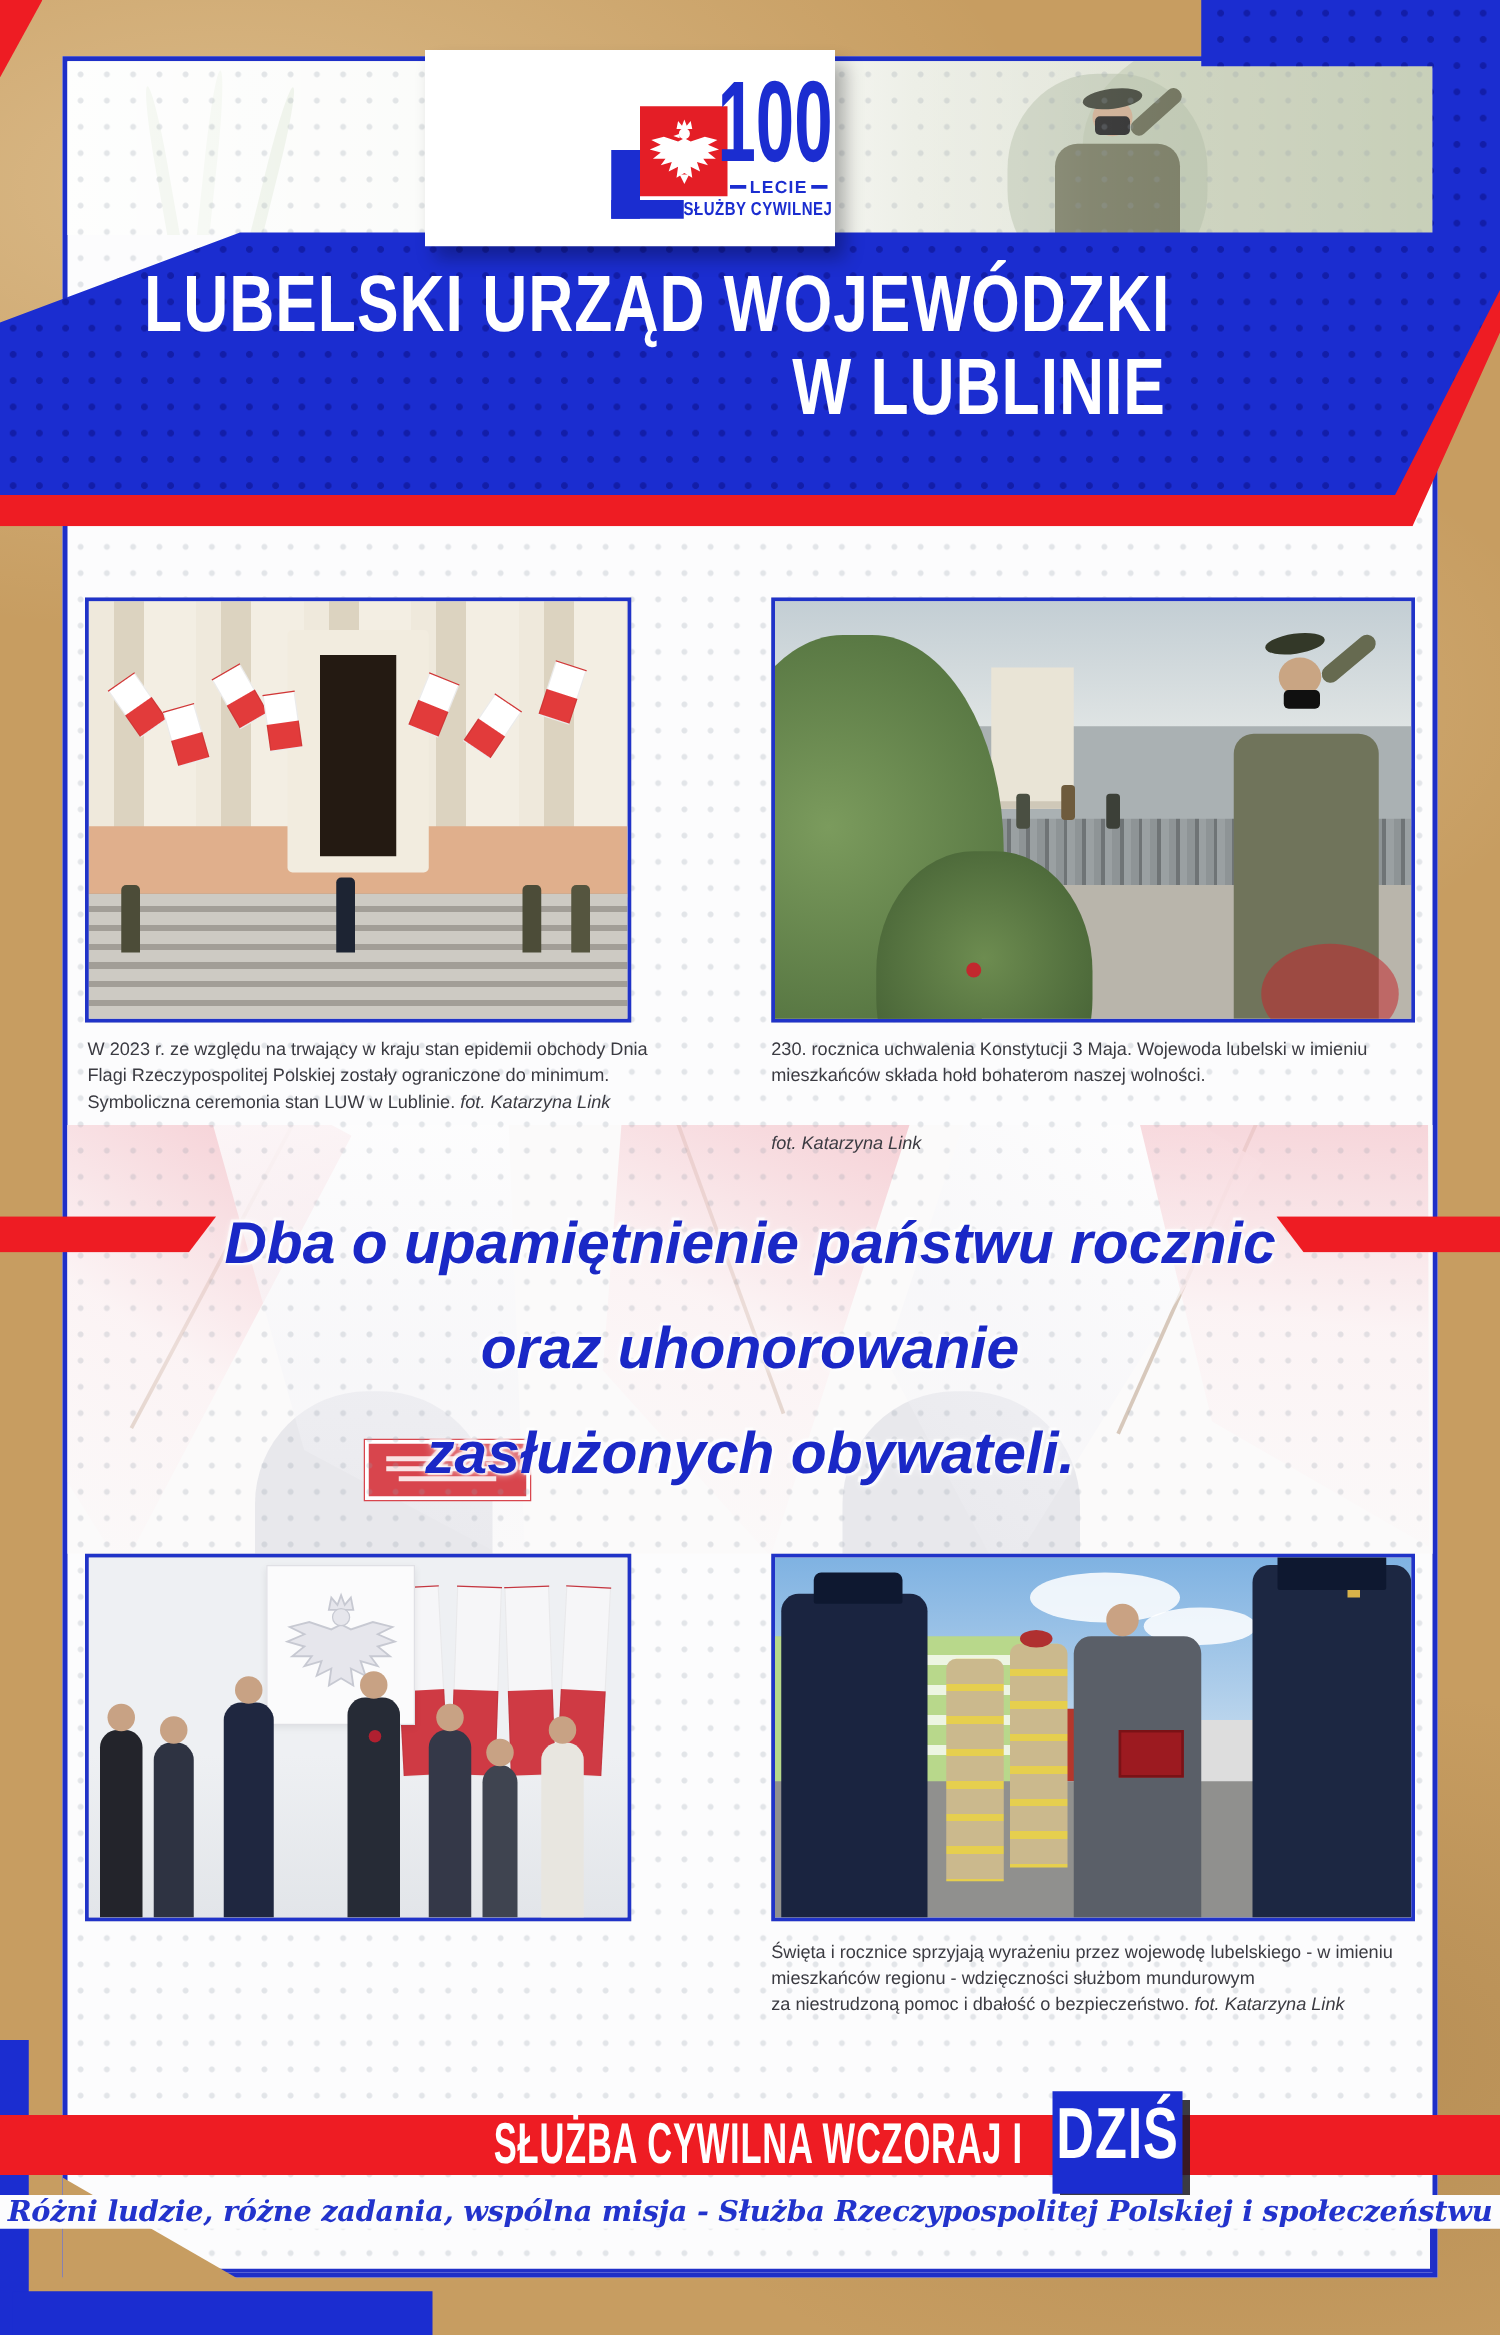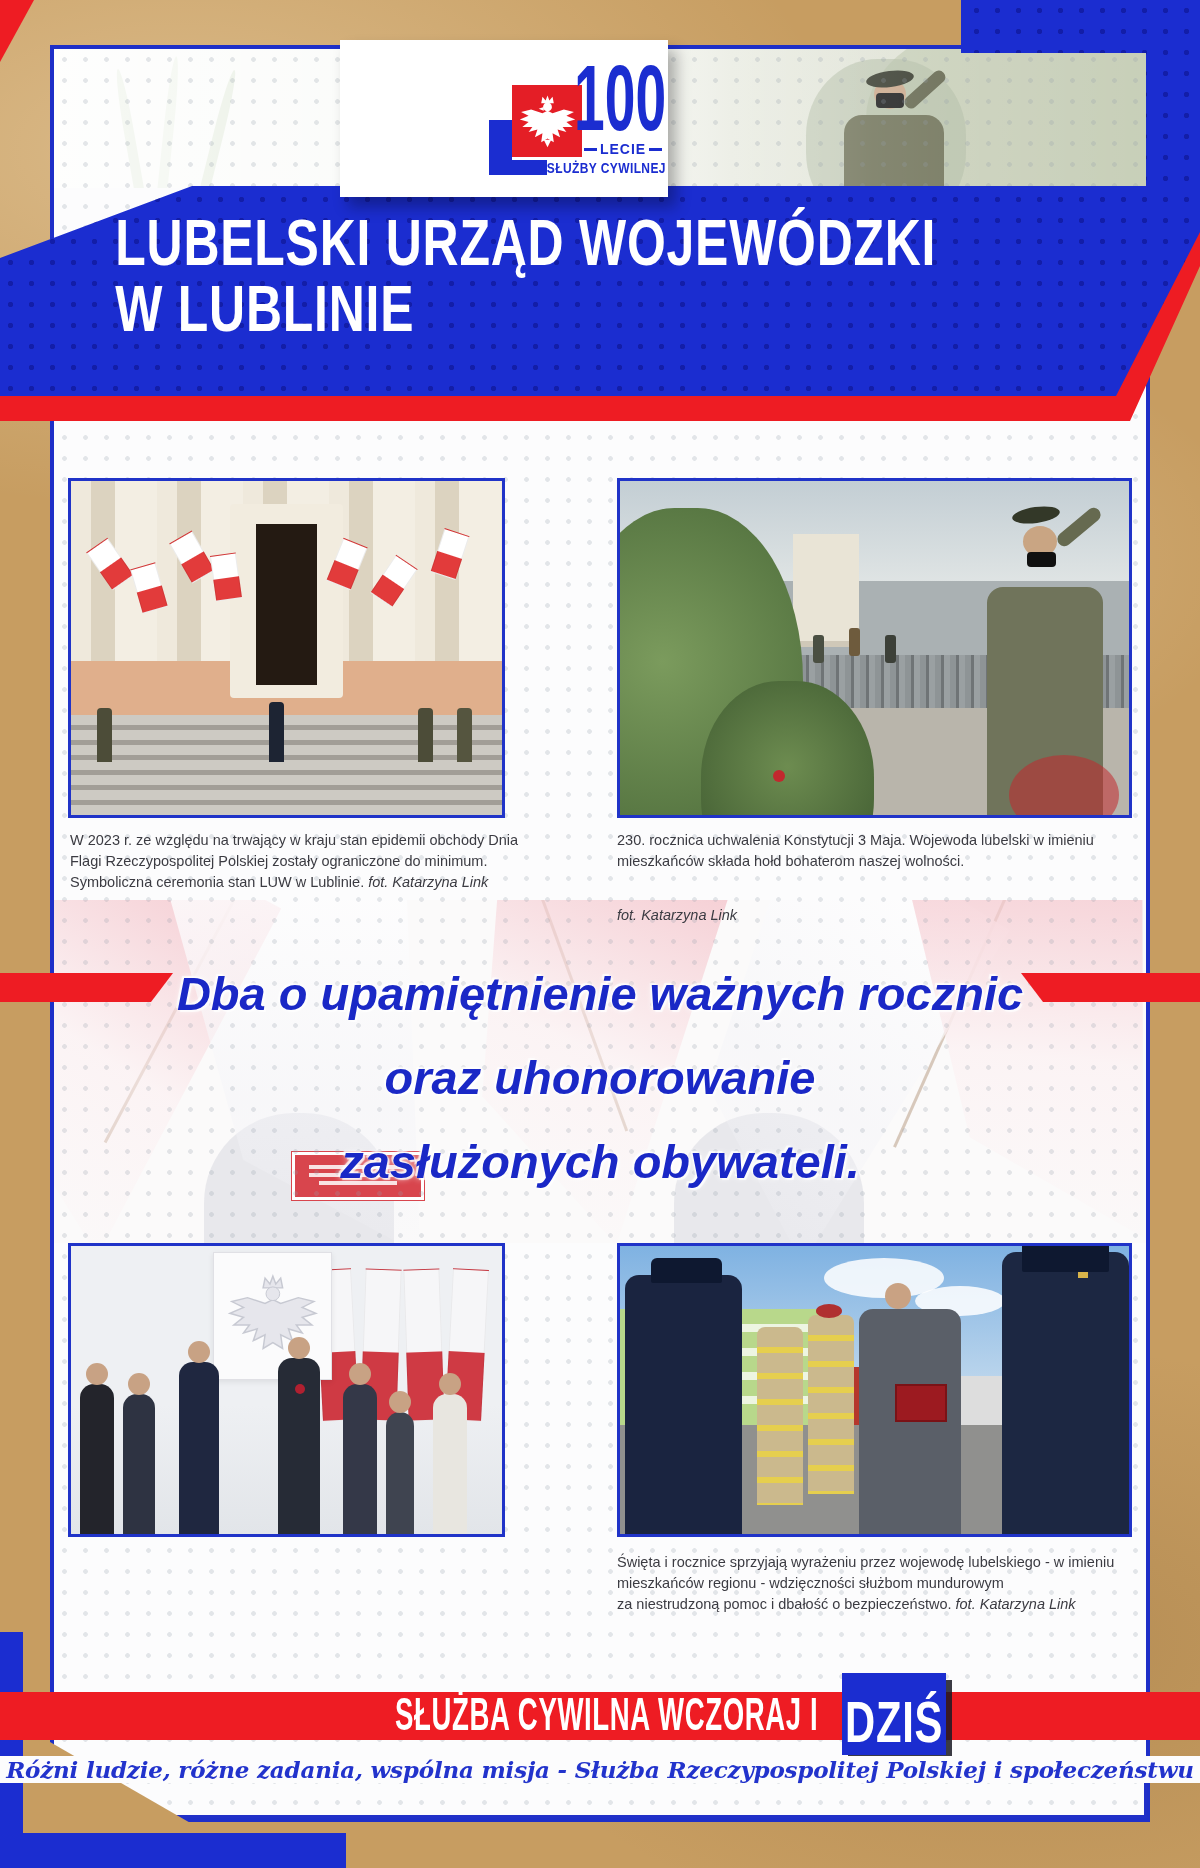--- a/index.html
+++ b/index.html
@@ -28,21 +28,21 @@
   .strip-soldier .beret{position:absolute;top:4px;left:32px;width:48px;height:16px;border-radius:50%;background:#2f3326;transform:rotate(-7deg);}
   .strip-soldier .mask{position:absolute;top:26px;left:42px;width:28px;height:15px;border-radius:4px;background:#141414;}
   .strip-soldier .arm{position:absolute;top:16px;left:66px;width:50px;height:13px;border-radius:6px;background:#5e6148;transform:rotate(-42deg);}
   .strip-wash{position:absolute;inset:0;background:linear-gradient(90deg,rgba(255,255,255,.9),rgba(255,255,255,.6) 40%,rgba(255,255,255,.18) 75%,rgba(255,255,255,.05));}
   
   .banner{left:0;top:0;width:1200px;height:425px;z-index:4;background-color:#1b2dd0;
     background-image:radial-gradient(rgba(8,10,120,.45) 2.4px, transparent 3px);background-size:21px 21px;
     clip-path:polygon(961px 0,1200px 0,1200px 250px,1118px 402px,0 402px,0 258px,192px 186px,1146px 186px,1146px 53px,961px 53px);}
   .red-top{left:0;top:0;width:1200px;height:425px;z-index:5;background:#ee1c23;
     clip-path:polygon(0 396px,1116px 396px,1200px 232px,1200px 266px,1130px 421px,0 421px);}
-  .title{left:0;top:210px;width:1048px;text-align:left;z-index:6;color:#fff;}
+  .title{left:0;top:210px;width:1048px;text-align:right;z-index:6;color:#fff;}
   .title .tl{display:block;font-weight:700;font-size:64px;line-height:66px;letter-spacing:1px;transform:scaleX(.78);white-space:nowrap;}
   
   .logo{left:340px;top:40px;width:328px;height:157px;background:#fff;z-index:8;box-shadow:8px 10px 14px rgba(0,0,0,.3);}
   .logo .lv{position:absolute;left:149px;top:80px;width:23px;height:55px;background:#1b2dd0;}
   .logo .lh{position:absolute;left:149px;top:120px;width:58px;height:15px;background:#1b2dd0;}
   .logo .sq{position:absolute;left:172px;top:45px;width:70px;height:72px;background:#e41e26;}
   .logo .sq svg{position:absolute;inset:5%;width:90%;height:90%;}
   .logo .n100{position:absolute;left:234px;top:12px;font-weight:700;font-size:92px;line-height:92px;color:#1b2dd0;transform:scaleX(.6);transform-origin:left;white-space:nowrap;}
   .logo .lecie{position:absolute;left:238px;top:101px;width:90px;text-align:center;font-weight:700;font-size:14px;color:#1b2dd0;letter-spacing:1px;}
   .logo .lecie i{display:inline-block;width:13px;height:2.5px;background:#1b2dd0;vertical-align:middle;margin:0 3px 2px;}
@@ -109,21 +109,21 @@
   .mplate i{display:block;height:4px;margin:4px 4px;background:rgba(255,255,255,.85);}
   .motto{left:50px;top:952px;width:1100px;text-align:center;z-index:5;color:#1a28c6;font-style:italic;font-weight:700;font-size:47px;line-height:84px;
     text-shadow:0 0 2px #fff,0 0 7px rgba(255,255,255,.95),2px 2px 1px rgba(255,255,255,.8),-2px -2px 1px rgba(255,255,255,.8);}
   .stripeL{left:0;top:973px;width:173px;height:29px;background:#ee1c23;z-index:6;clip-path:polygon(0 0,173px 0,151px 29px,0 29px);}
   .stripeR{left:1021px;top:973px;width:179px;height:29px;background:#ee1c23;z-index:6;clip-path:polygon(0 0,179px 0,179px 29px,22px 29px);}
   
   .fred{left:0;top:1692px;width:1200px;height:48px;background:#ee1c23;z-index:5;}
   .bandline{left:0;top:1668px;width:1200px;height:92px;display:flex;align-items:center;justify-content:center;z-index:6;}
   .bandtext{font-weight:700;font-size:46px;color:#fff;letter-spacing:1px;white-space:nowrap;transform:scaleX(.6);}
   .dzis{margin-left:-118px;width:104px;height:82px;background:#1b2dd0;box-shadow:6px 7px 0 rgba(25,25,35,.85);
-    display:flex;align-items:flex-end;justify-content:center;}
+    display:flex;align-items:flex-start;justify-content:center;}
   .dzis span{font-weight:700;font-size:58px;color:#fff;transform:scaleX(.72);letter-spacing:1px;}
   .tagbox{left:107px;top:1777px;width:1040px;height:41px;border:3px solid #2130c8;box-sizing:border-box;z-index:6;}
   .tagline{left:50%;top:1756px;transform:translateX(-50%);z-index:7;white-space:nowrap;
     font-family:"DejaVu Serif",serif;font-style:italic;font-weight:700;font-size:23px;color:#2233cc;
     background:#fcfcfd;padding:0 14px;letter-spacing:-.2px;}
   .goldiag{left:50px;top:1742px;width:156px;height:90px;z-index:6;background:#c79d61;clip-path:polygon(0 0,100% 100%,0 100%);}
   .bluevl{left:0;top:1632px;width:23px;height:236px;background:#1b2dd0;z-index:4;}
   .fbar{left:10px;top:1833px;width:336px;height:35px;background:#1b2dd0;z-index:7;}
   .tlred{left:0;top:0;width:34px;height:62px;background:#ee1c23;z-index:6;clip-path:polygon(0 0,100% 0,0 100%);}
 </style>
@@ -235,21 +235,21 @@
     <span class="mflag" style="left:420px;top:-90px;transform:rotate(8deg)"></span>
     <span class="mflag w" style="left:660px;top:-70px;transform:rotate(22deg)"></span>
     <span class="mflag" style="left:880px;top:-80px;transform:rotate(-10deg)"></span>
     <span class="mplate">
         <i></i>
         <i></i>
         <i style="margin:4px 14px"></i>
       </span>
   </div>
   <div class="abs motto">
-    <div>Dba o upamiętnienie ważnych rocznic</div>
+    <div>Dba o upamiętnienie państwu rocznic</div>
     <div>oraz uhonorowanie</div>
     <div>zasłużonych obywateli.</div>
   </div>
   <div class="abs stripeL"></div>
   <div class="abs stripeR"></div>
 
   <div class="abs photo" style="left:68px;top:1243px;width:437px;height:294px">
     <div class="pc-bg"></div>
     <div class="pc-flag" style="right:34%;transform:rotate(-3deg)"></div>
     <div class="pc-flag" style="right:24%;transform:rotate(2deg)"></div>

